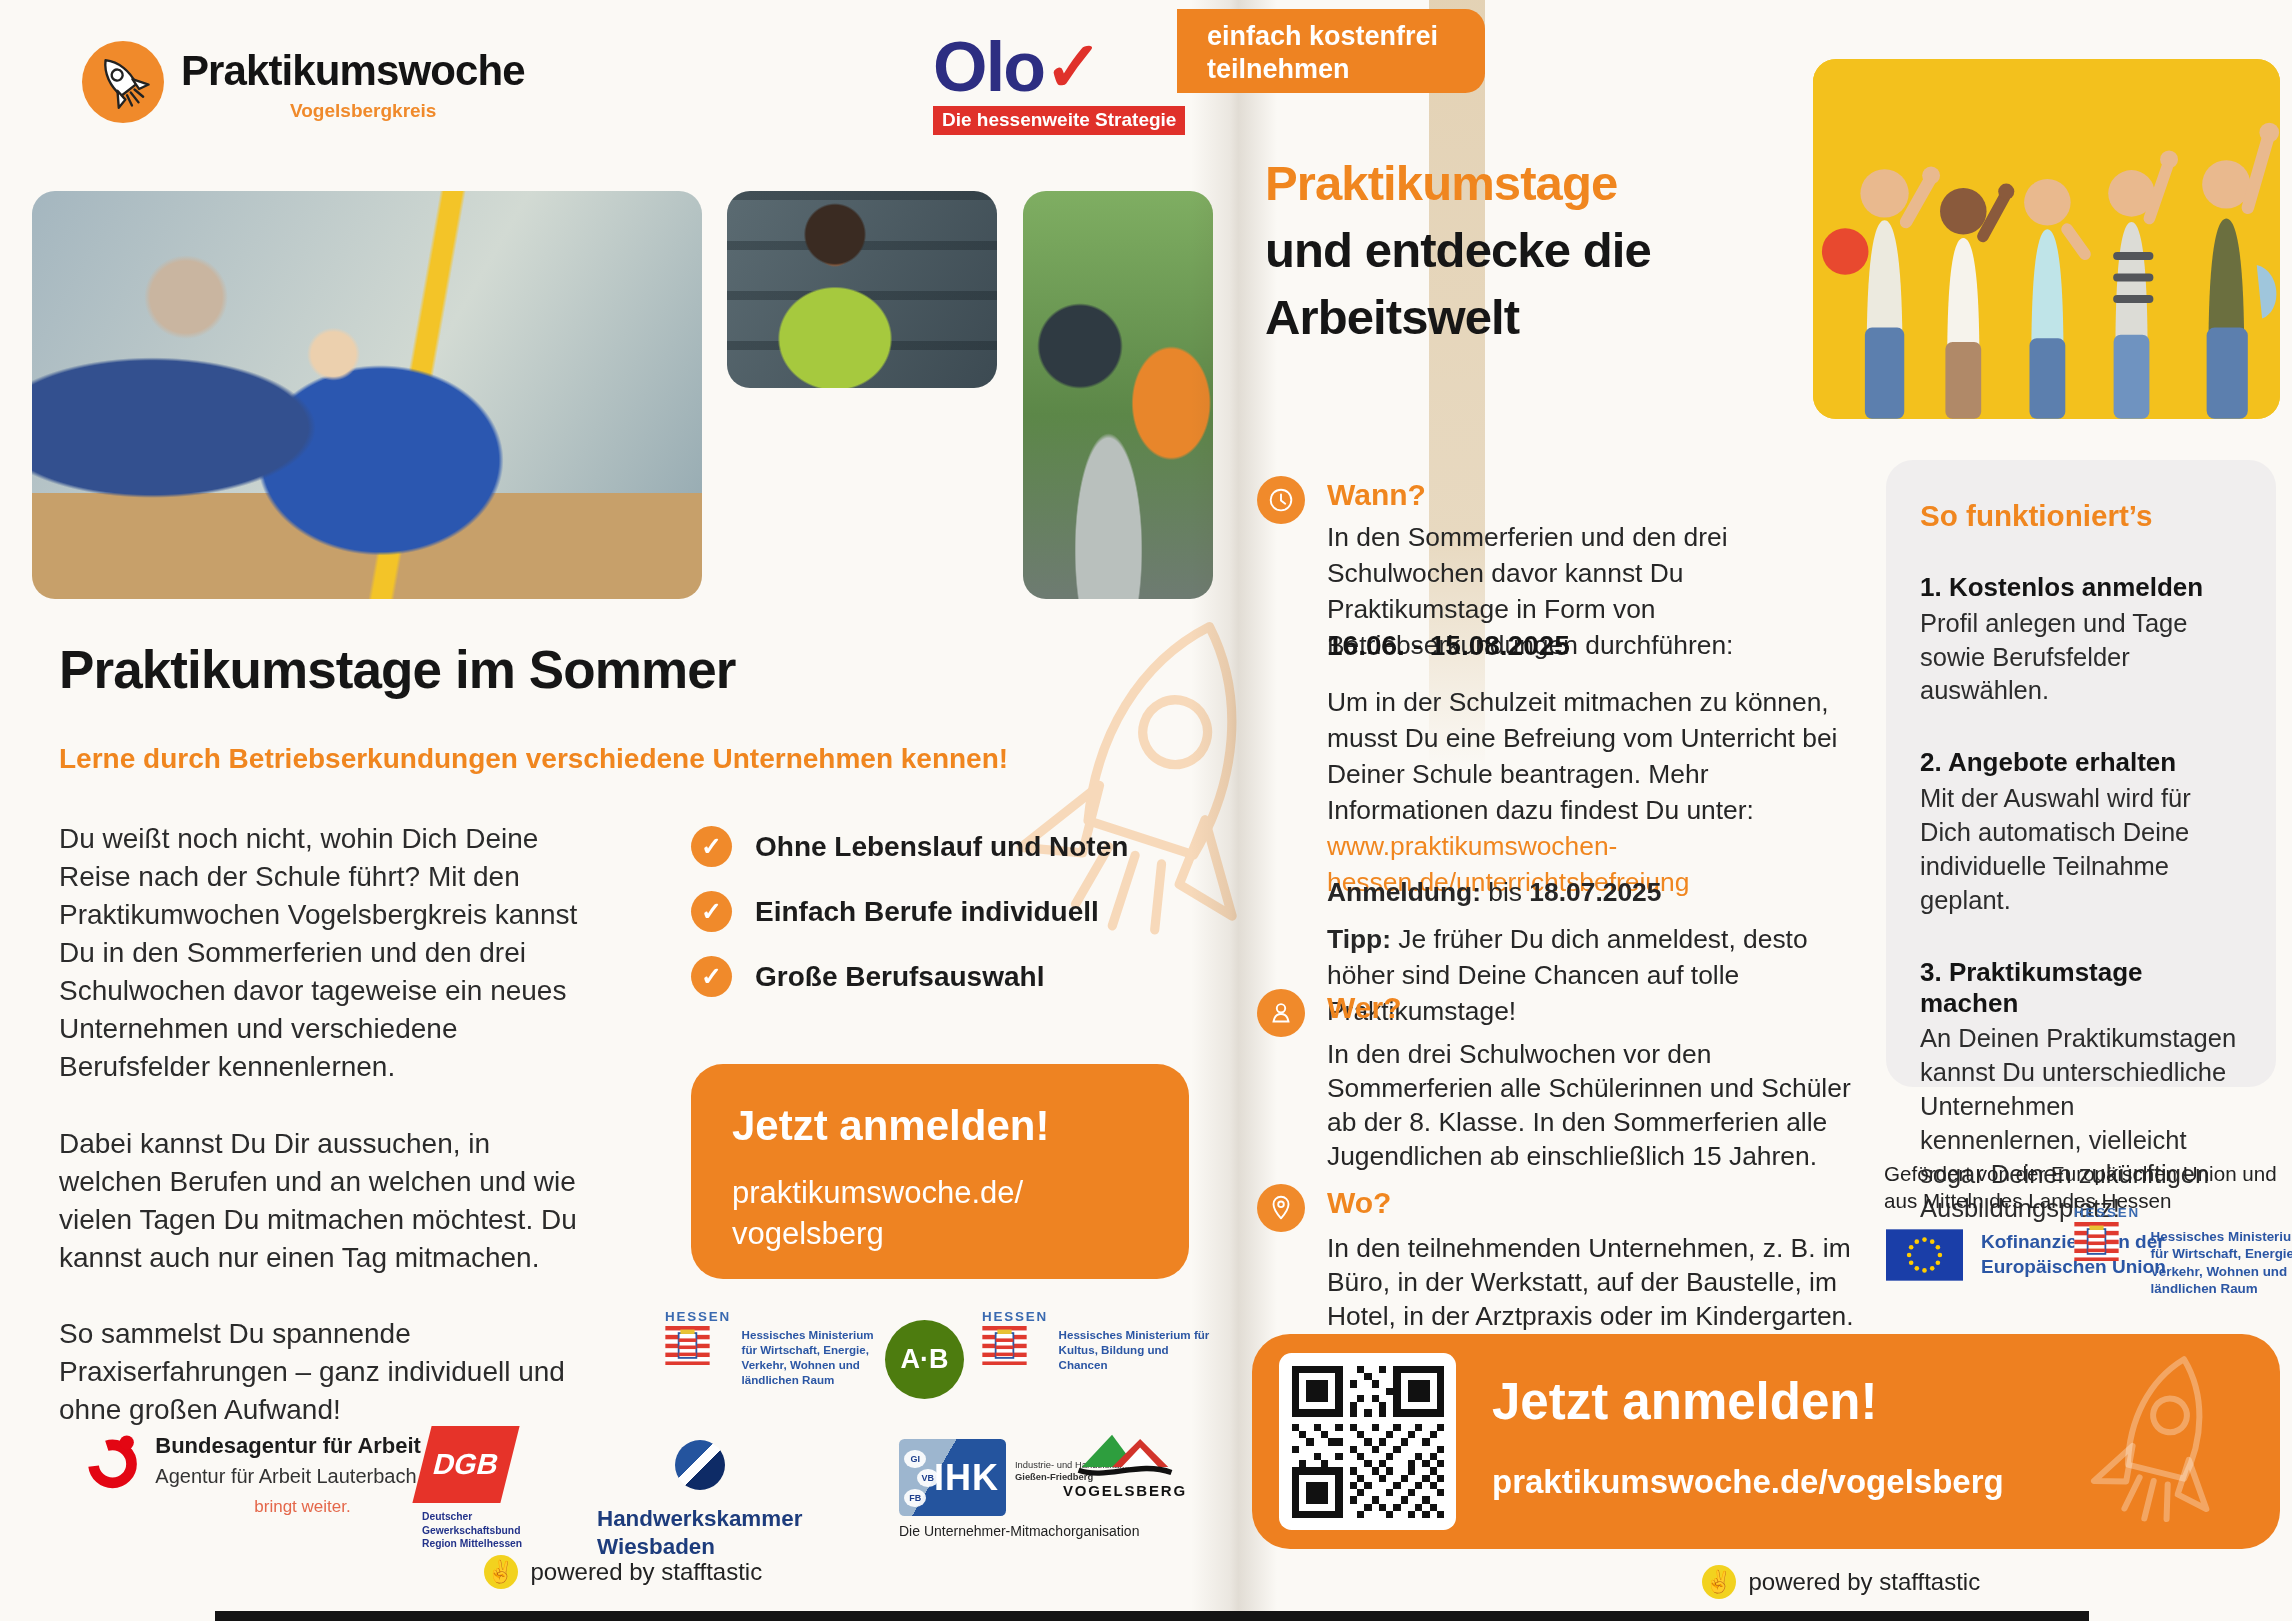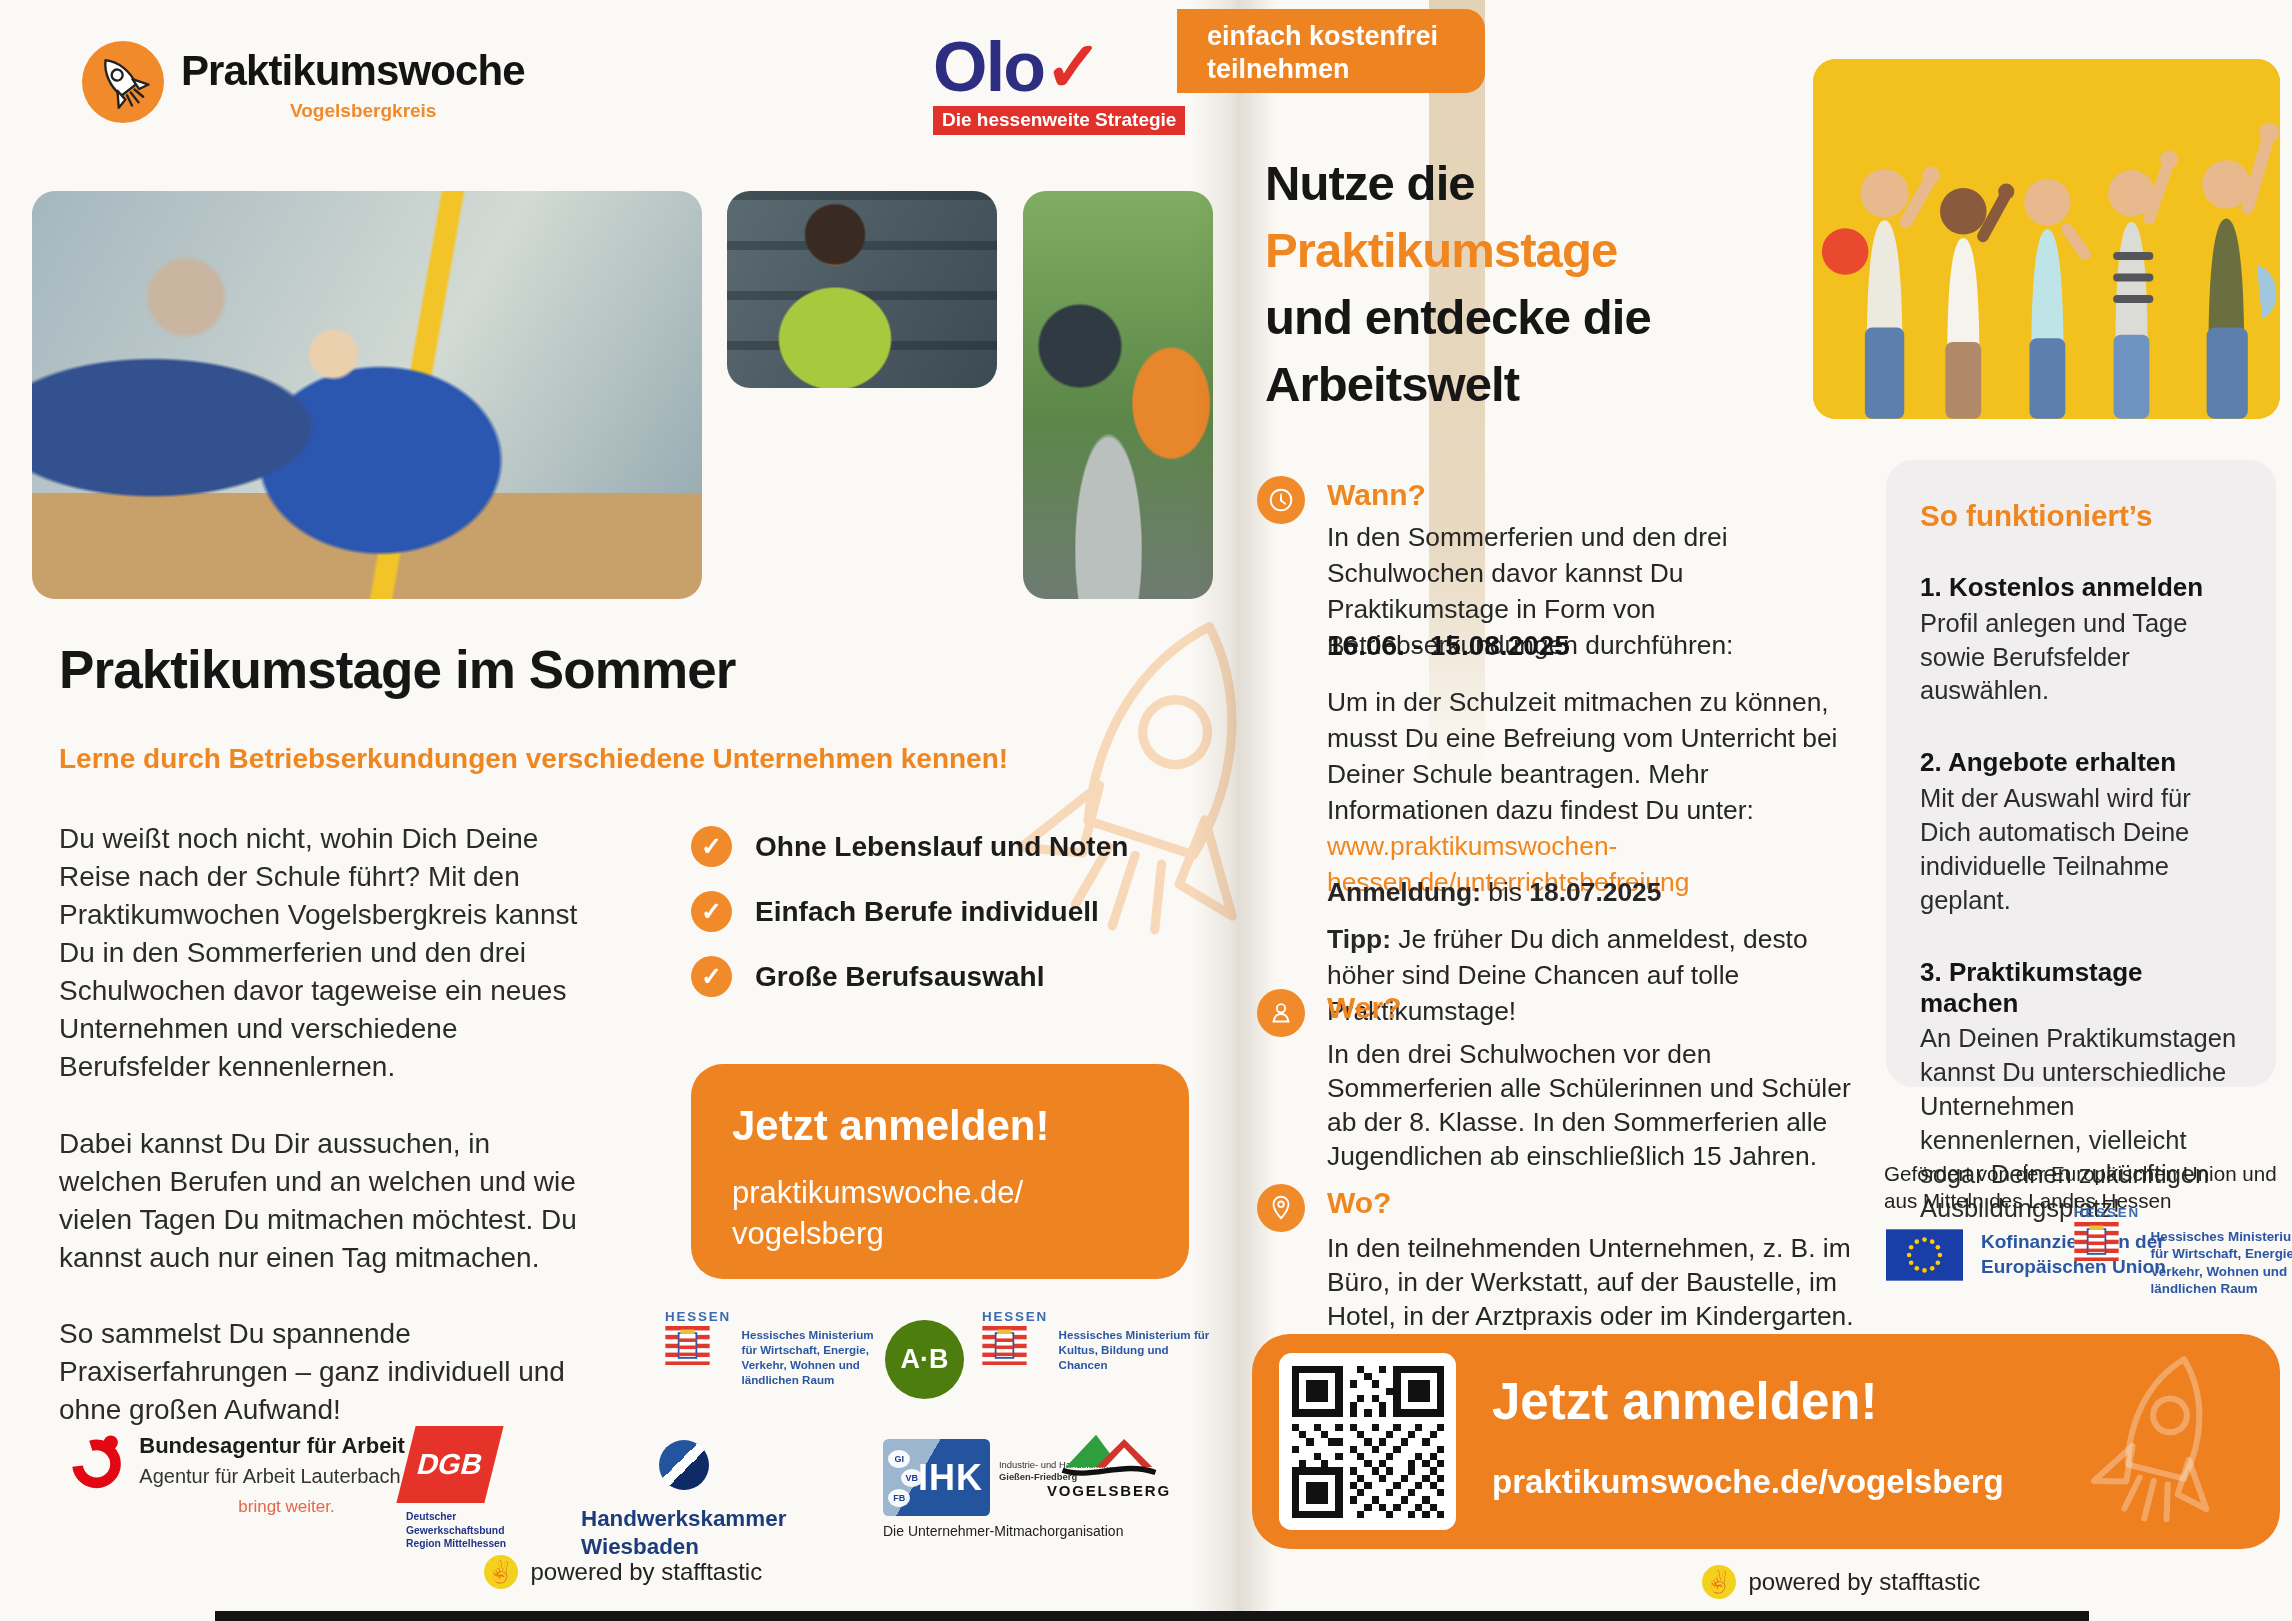--- a/index.html
+++ b/index.html
@@ -79,21 +79,21 @@
   
   .hessen-logo{display:flex;flex-direction:column;align-items:flex-start;flex:none;}
   .hessen-land{font-size:13.4px;font-weight:bold;color:#3a6ab0;letter-spacing:1.8px;margin-bottom:1.8px;}
   .ministry-row{display:flex;gap:10.7px;align-items:flex-start;}
   .ministry-text{font-size:11.6px;font-weight:bold;color:#2b56a4;line-height:1.3;margin-top:18px;}
   .min1{left:665px;top:1309px;width:224px;}
   .ab-circle{left:885px;top:1320px;width:79px;height:79px;border-radius:50%;background:#4d7c0f;color:#fff;
       display:flex;align-items:center;justify-content:center;font-size:27px;font-weight:bold;}
   .min2{left:982px;top:1309px;width:233px;}
   
-  .partners{left:1px;top:1426px;width:1218px;height:134px;}
+  .partners{left:17px;top:1426px;width:1218px;height:134px;}
   .pa{position:absolute;}
   .ba{left:67px;top:7.2px;display:flex;gap:14.3px;}
   .ba-text .l1{font-size:22px;font-weight:bold;color:#1c1c1c;}
   .ba-text .l2{font-size:20px;color:#333;margin-top:5.4px;}
   .ba-text .l3{font-size:17px;color:#e4674a;margin-top:9px;margin-left:99px;}
   .dgb{left:405px;top:0;}
   .dgb-mark{width:88px;height:77px;background:#e63329;transform:skewX(-14deg);
       display:flex;align-items:center;justify-content:center;color:#fff;font-size:29px;font-weight:bold;}
   .dgb-sub{width:134px;font-size:10.3px;font-weight:bold;color:#23338a;margin-top:7.2px;line-height:1.3;}
   .hwk{left:580px;top:14.3px;display:flex;gap:14.3px;align-items:center;flex-direction:column;}
@@ -335,21 +335,20 @@
 
   <div class="abs beige-strip"></div>
   <div class="abs gutter"></div>
 
   <div class="abs badge">
     <div>einfach kostenfrei</div>
     <div>teilnehmen</div>
   </div>
 
   <div class="abs rp-title">
-    <div>Nutze die</div>
     <div class="t-orange">Praktikumstage</div>
     <div>und entdecke die</div>
     <div>Arbeitswelt</div>
   </div>
 
   <div class="abs photo photo-celebration">
     <svg viewBox="0 0 522 402">
       <rect width="522" height="402" fill="#f3c11d"></rect>
 
       <g stroke-linecap="round">

